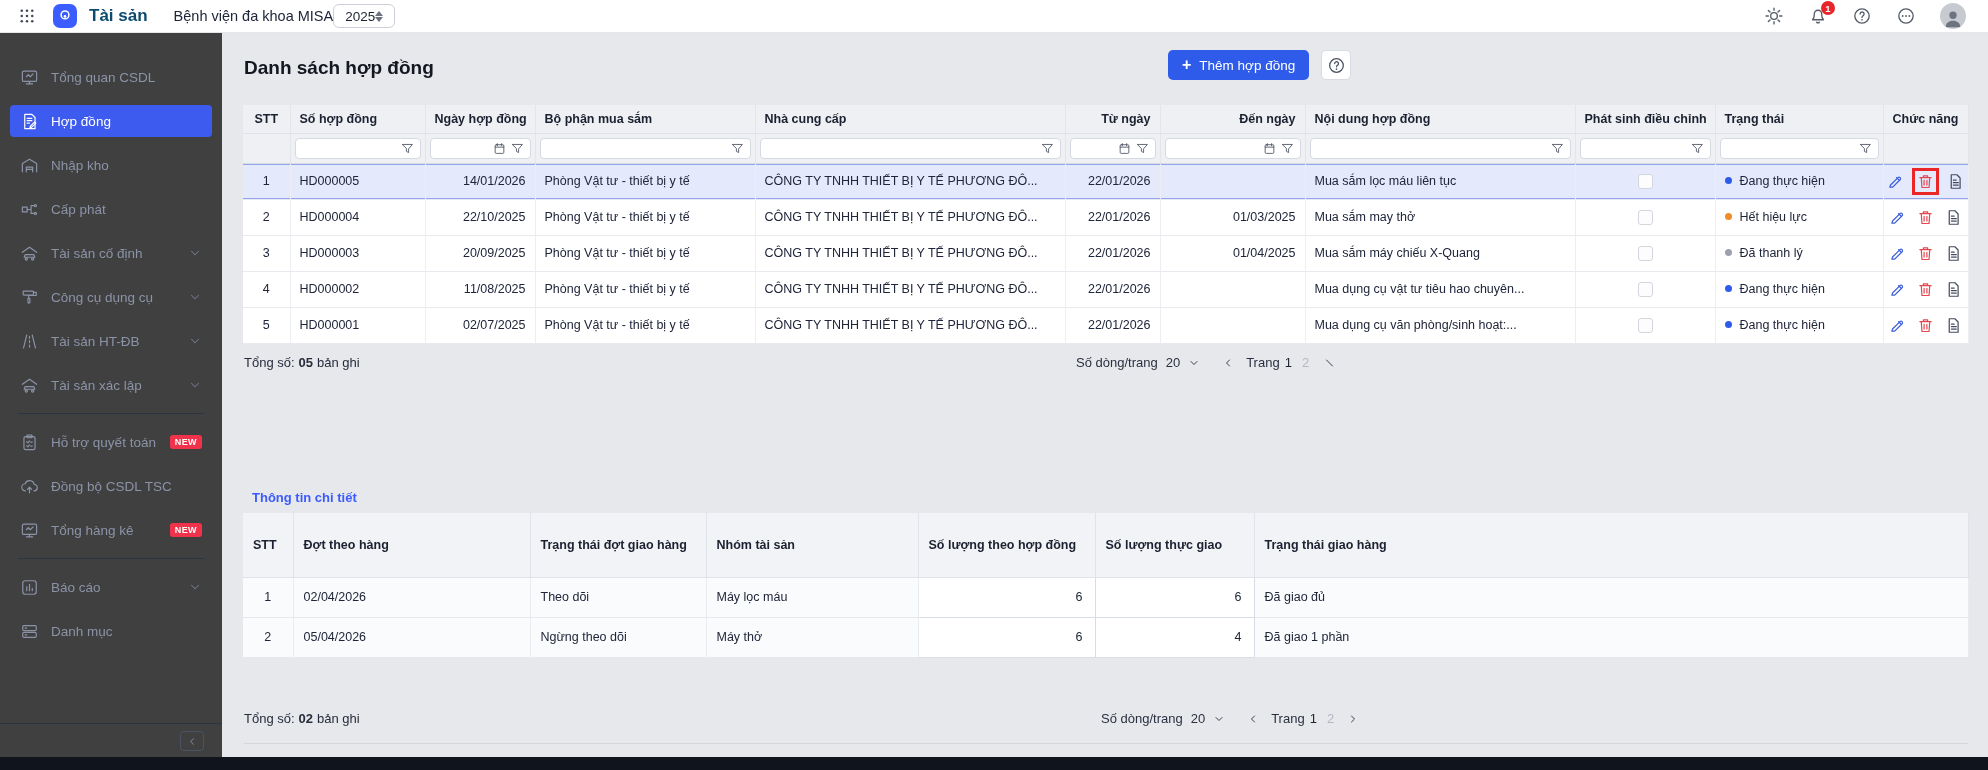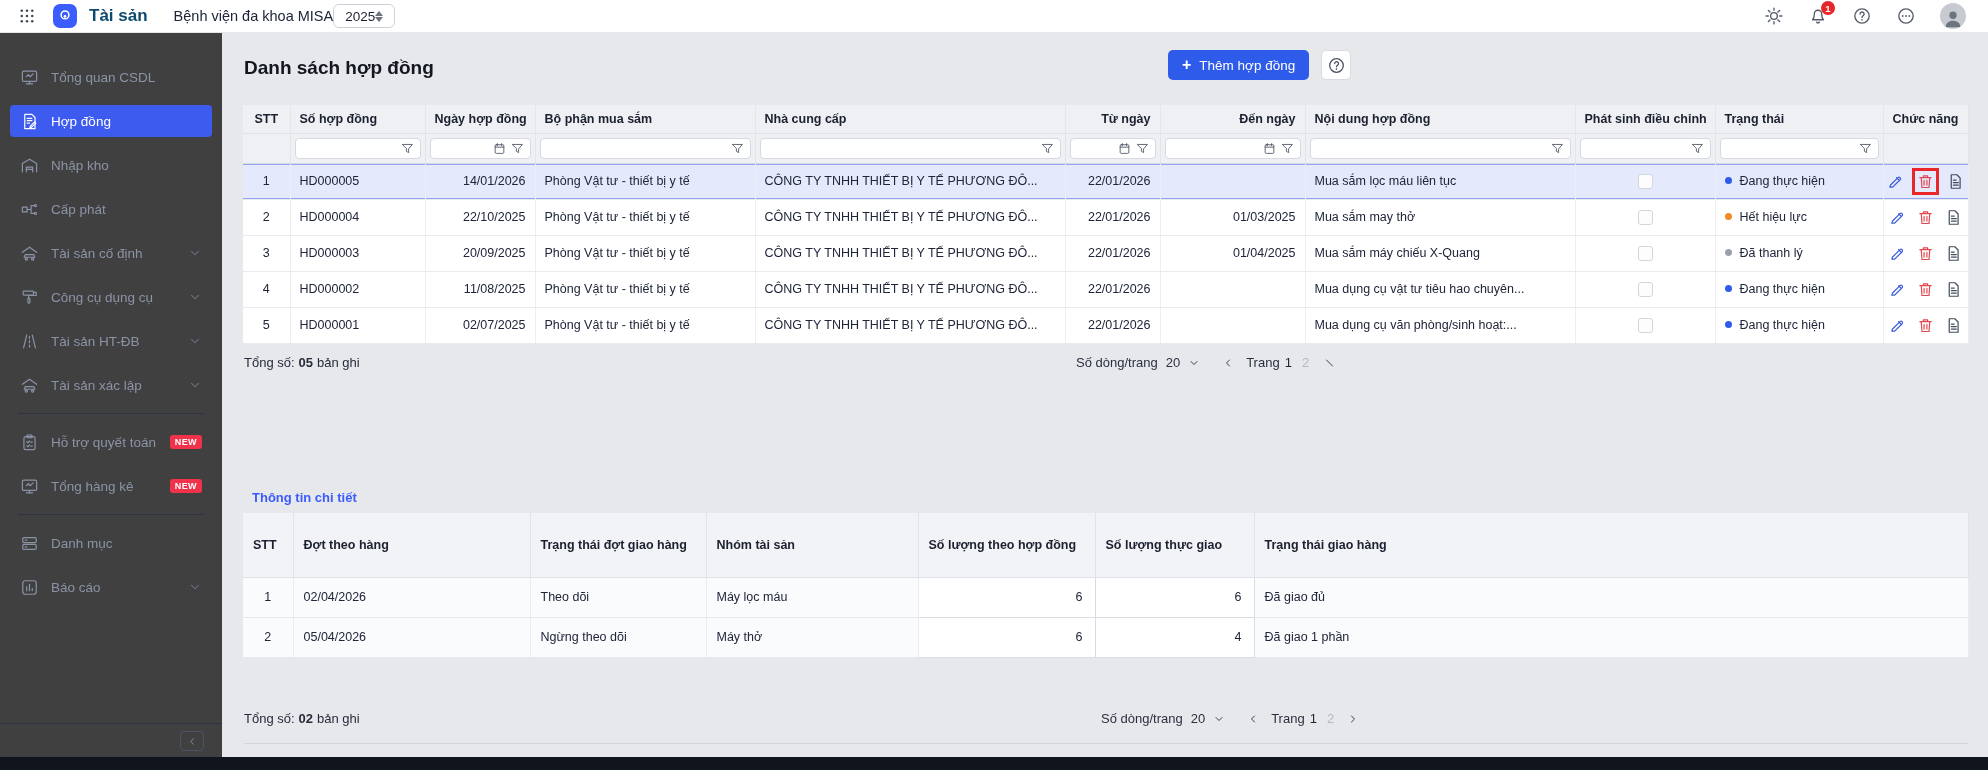--- a/index.html
+++ b/index.html
@@ -288,49 +288,58 @@
               <path d="M9 2.5h6V6H9z"></path>
               <path d="M8.5 11l1.5 1.5 2-2.5M13.5 11.5h2M8.5 16l1.5 1.5 2-2.5M13.5 16.5h2"></path>
             </svg>
           </span>
         <span class="mil">Hỗ trợ quyết toán</span>
         <span class="badge-new">NEW</span>
       </div>
       <div class="mi">
         <span class="mic">
             <svg viewBox="0 0 24 24">
+              <path d="M7 17.5a4.5 4.5 0 01-.5-9A6 6 0 0118 9.5a4 4 0 01-.5 8"></path>
+              <path d="M12 20v-6.5M9.5 15.5L12 13l2.5 2.5"></path>
+            </svg>
+          </span>
+        <span class="mil">Đồng bộ CSDL TSC</span>
+      </div>
+      <div class="mi">
+        <span class="mic">
+            <svg viewBox="0 0 24 24">
               <rect x="3" y="4" width="18" height="13" rx="2"></rect>
               <path d="M8 11l2.5-2.5L13 11l3.5-3.5M12 17v3M8 20h8"></path>
             </svg>
           </span>
         <span class="mil">Tổng hàng kê</span>
         <span class="badge-new">NEW</span>
       </div>
       <div class="mdivider"></div>
-      <div class="mi">
-        <span class="mic">
-            <svg viewBox="0 0 24 24">
-              <rect x="3.5" y="4.5" width="17" height="6.5" rx="1.5"></rect>
-              <rect x="3.5" y="13" width="17" height="6.5" rx="1.5"></rect>
-              <path d="M6.5 7.8h2M6.5 16.3h2"></path>
-            </svg>
-          </span>
-        <span class="mil">Danh mục</span>
-      </div>
       <div class="mi">
         <span class="mic">
             <svg viewBox="0 0 24 24">
               <rect x="3.5" y="3.5" width="17" height="17" rx="3"></rect>
               <path d="M8.5 16v-5M12 16V8M15.5 16v-3"></path>
             </svg>
           </span>
         <span class="mil">Báo cáo</span>
         <span class="chev"><svg viewBox="0 0 24 24">
               <path d="M6 9l6 6 6-6"></path>
             </svg></span>
+      </div>
+      <div class="mi">
+        <span class="mic">
+            <svg viewBox="0 0 24 24">
+              <rect x="3.5" y="4.5" width="17" height="6.5" rx="1.5"></rect>
+              <rect x="3.5" y="13" width="17" height="6.5" rx="1.5"></rect>
+              <path d="M6.5 7.8h2M6.5 16.3h2"></path>
+            </svg>
+          </span>
+        <span class="mil">Danh mục</span>
       </div>
     </div>
     <div class="side-divider"></div>
     <div class="collapse-btn">
       <svg viewBox="0 0 24 24">
           <path d="M14 6l-6 6 6 6"></path>
         </svg>
     </div>
   </div>
 

